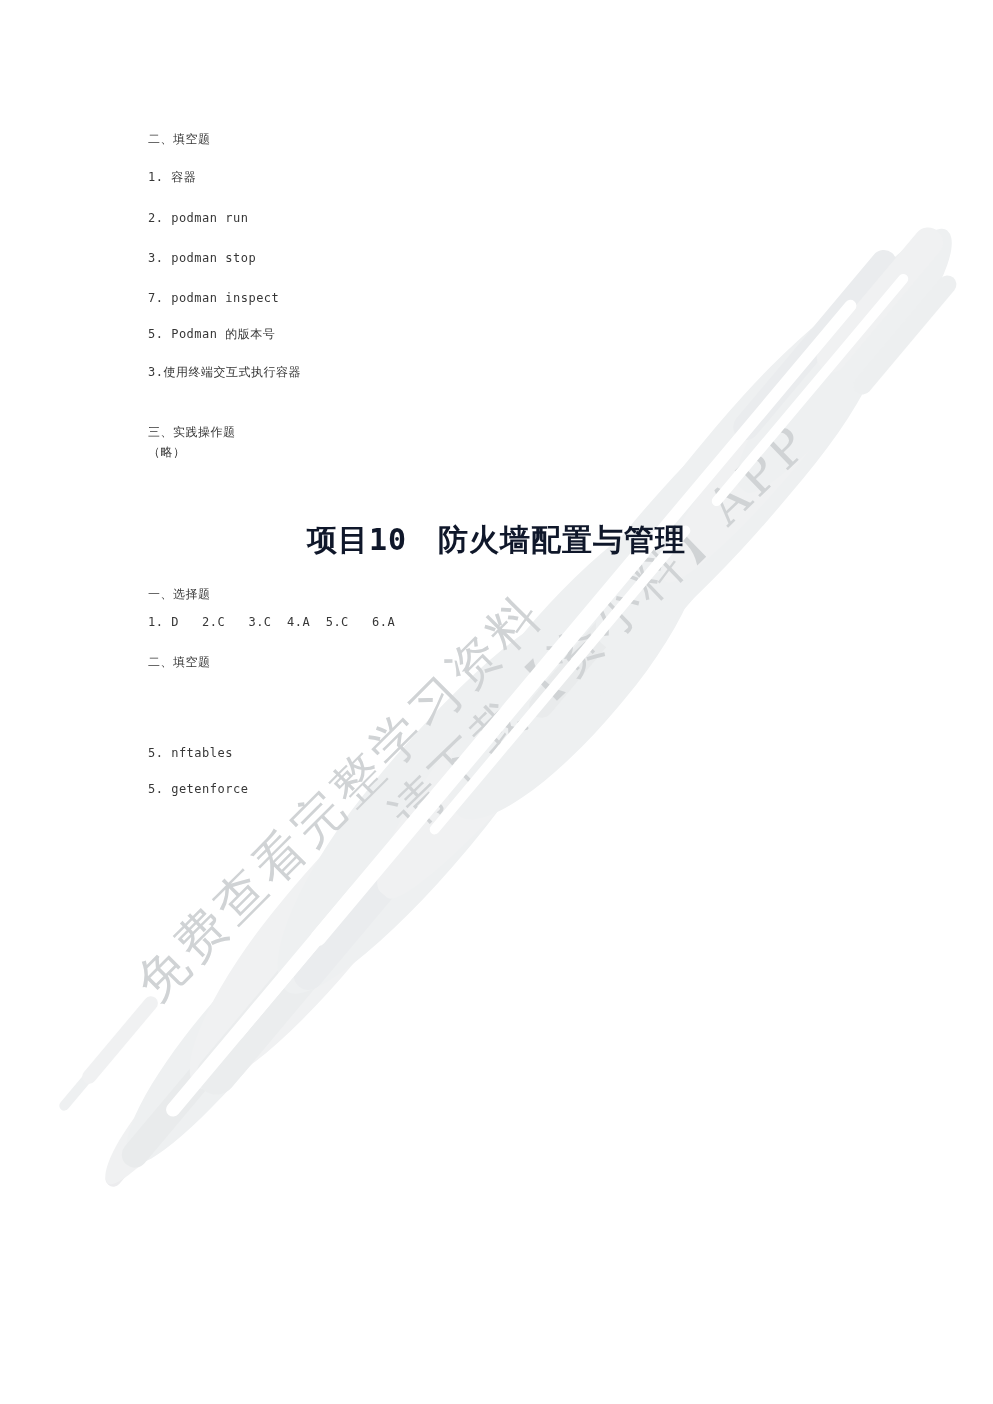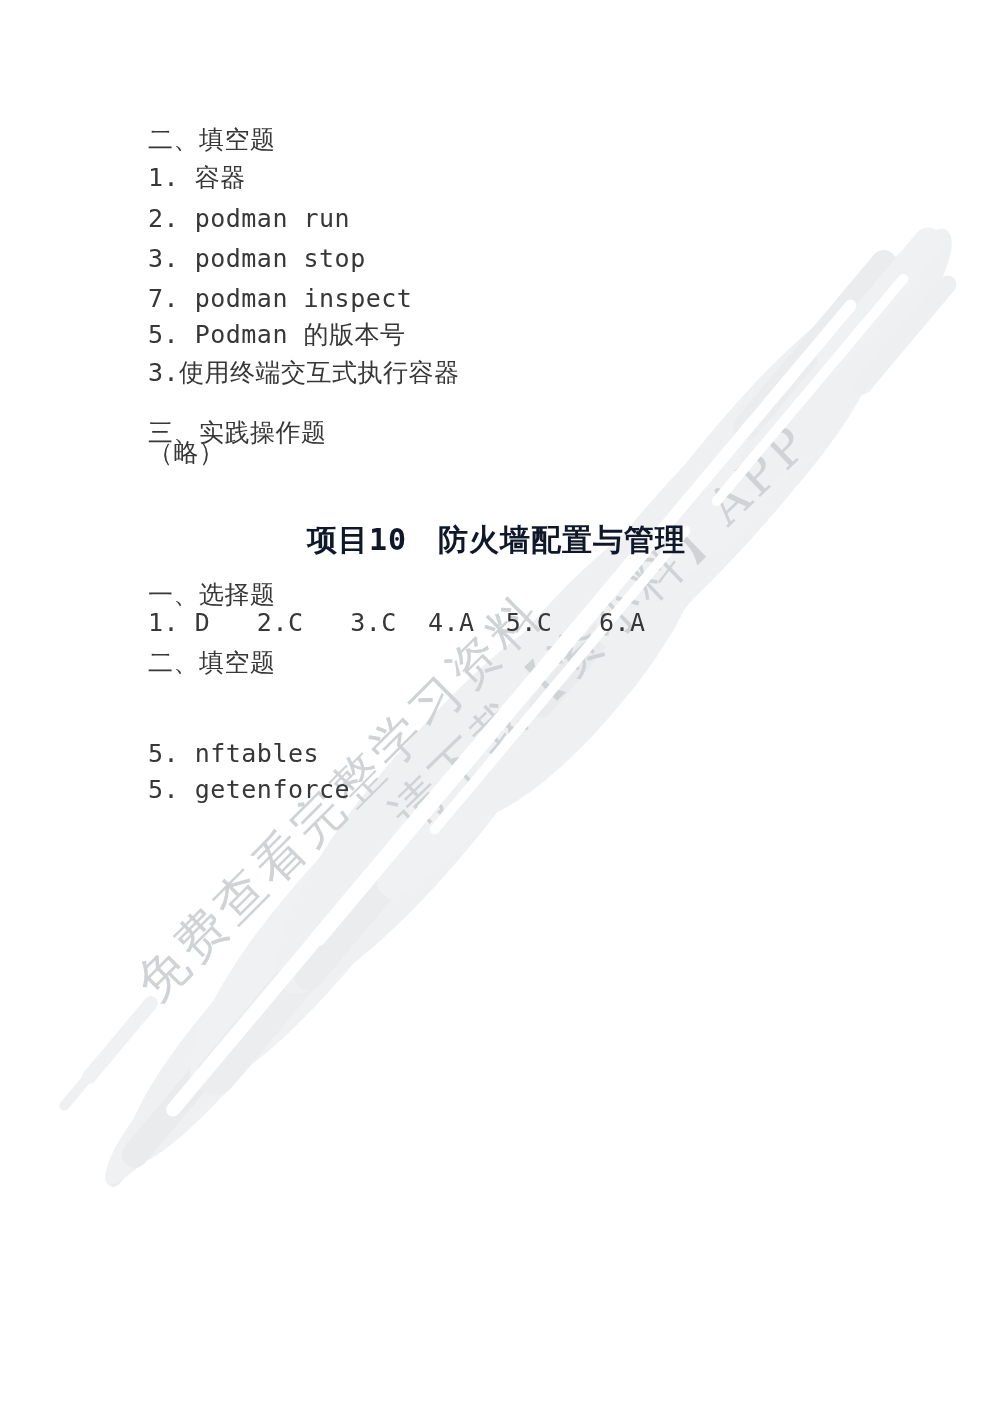--- a/index.html
+++ b/index.html
@@ -31,21 +31,21 @@
     white-space:pre;
     transform-origin:0 50%;
     line-height:60px;
   }
   .wm1{left:145px;top:962px;transform:rotate(-45deg);}
   .wm2{left:400px;top:791px;transform:rotate(-44deg);}
   
   .ln{
     position:absolute;
     left:148px;
-    font-size:25px;
+    font-size:12px;
     line-height:25px;
     color:#373737;
     white-space:pre;
     letter-spacing:0.5px;
   }
   .title{
     position:absolute;
     left:0;width:100%;
     margin:0;
     text-align:center;

